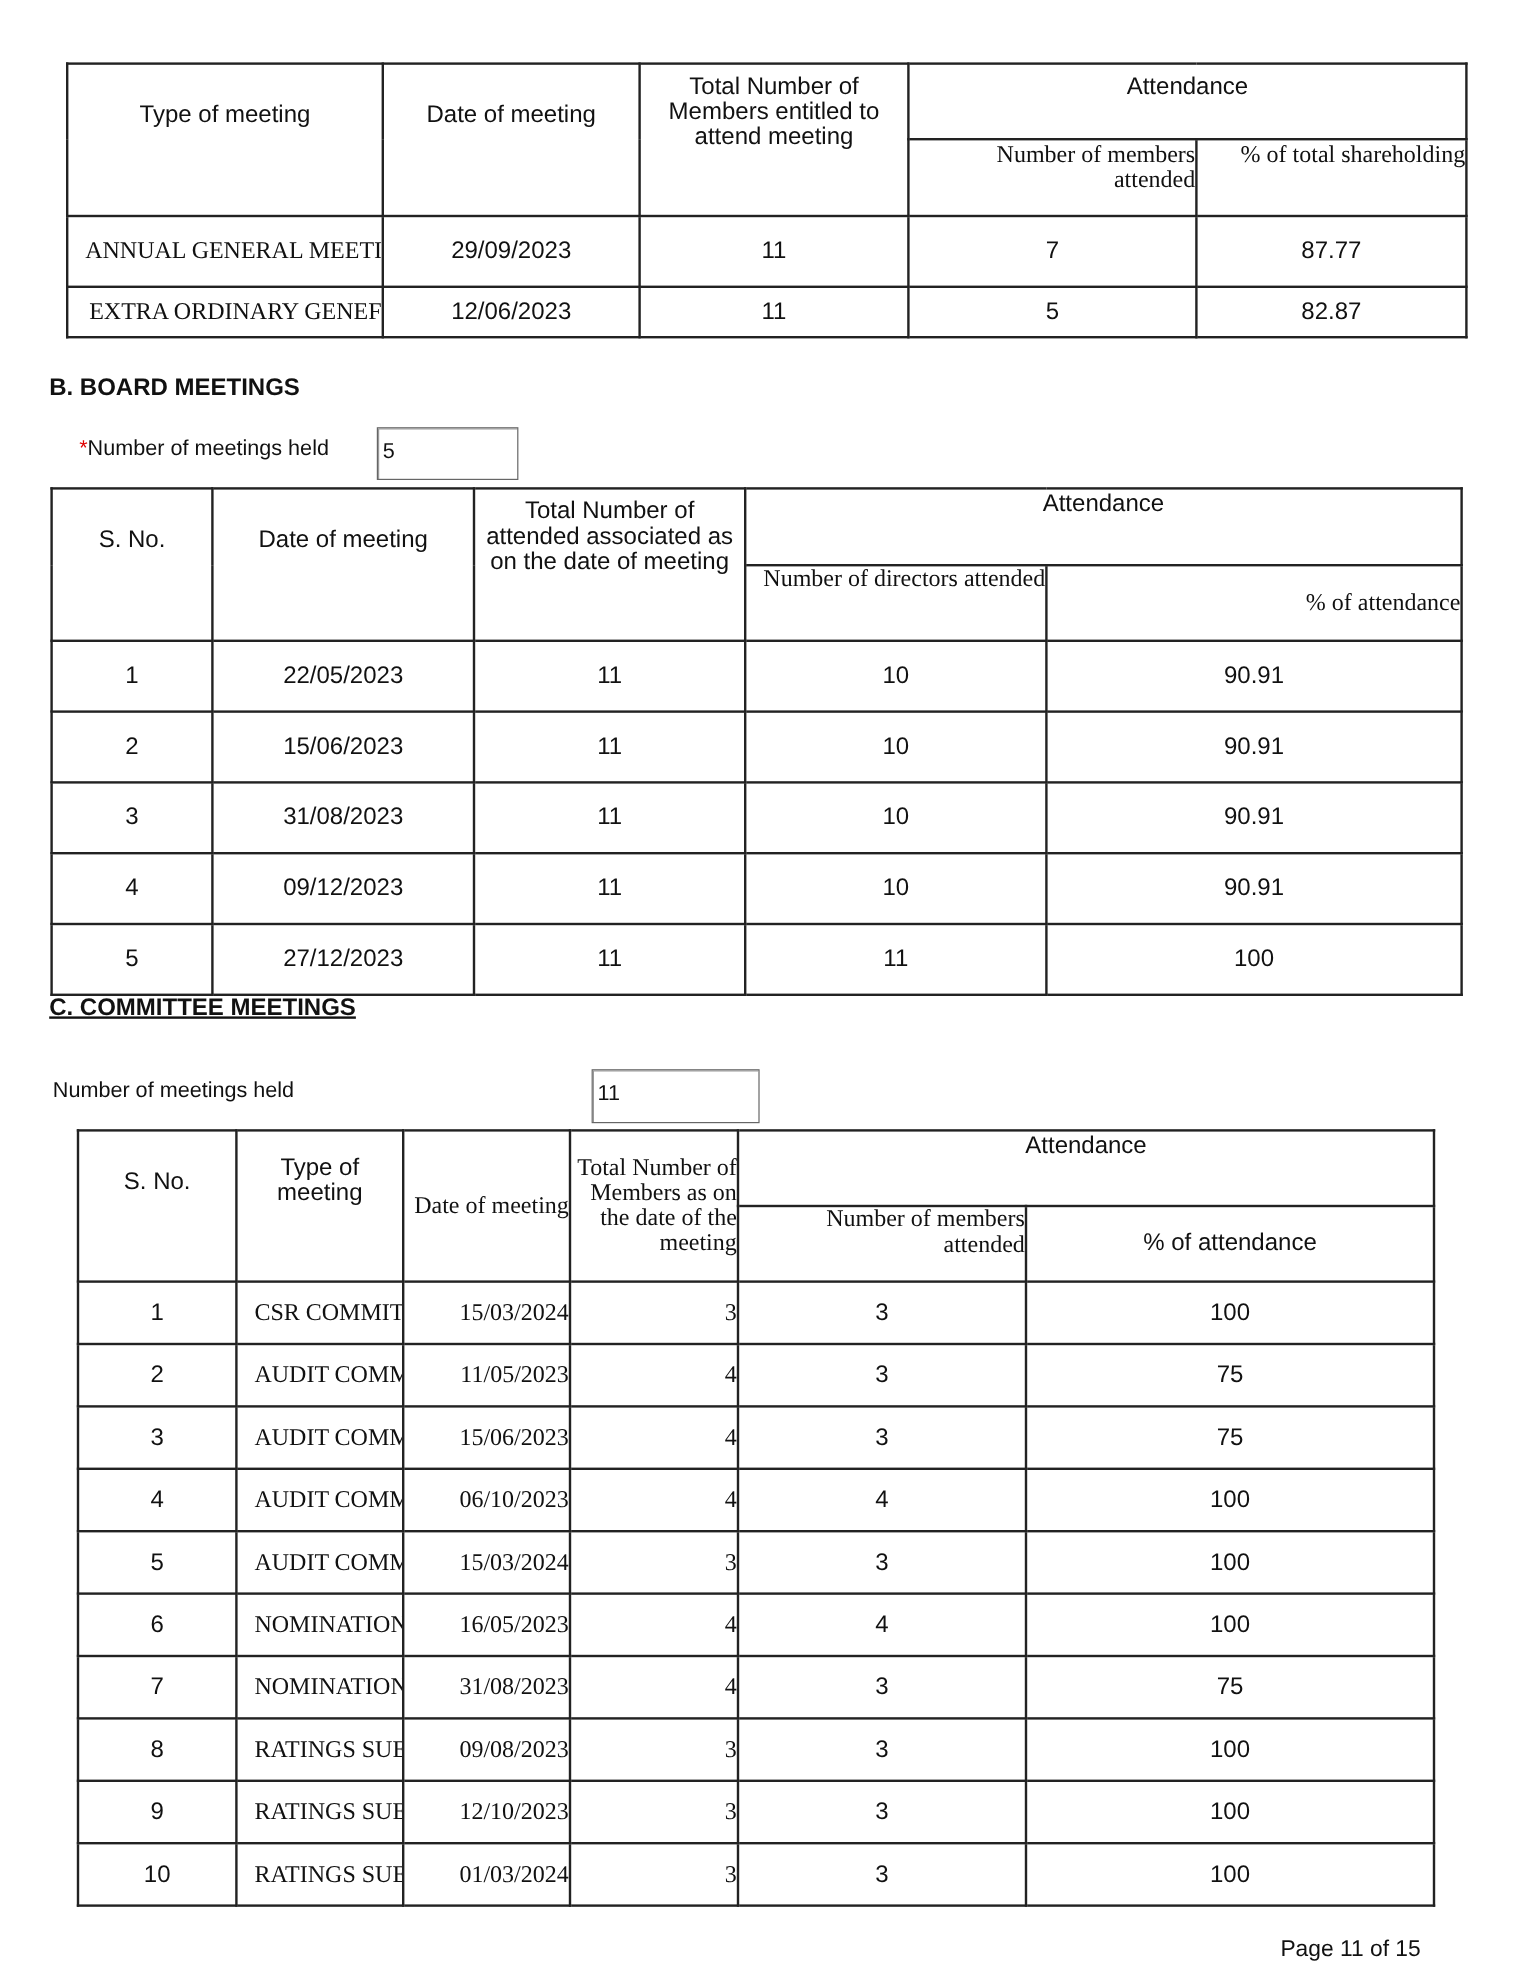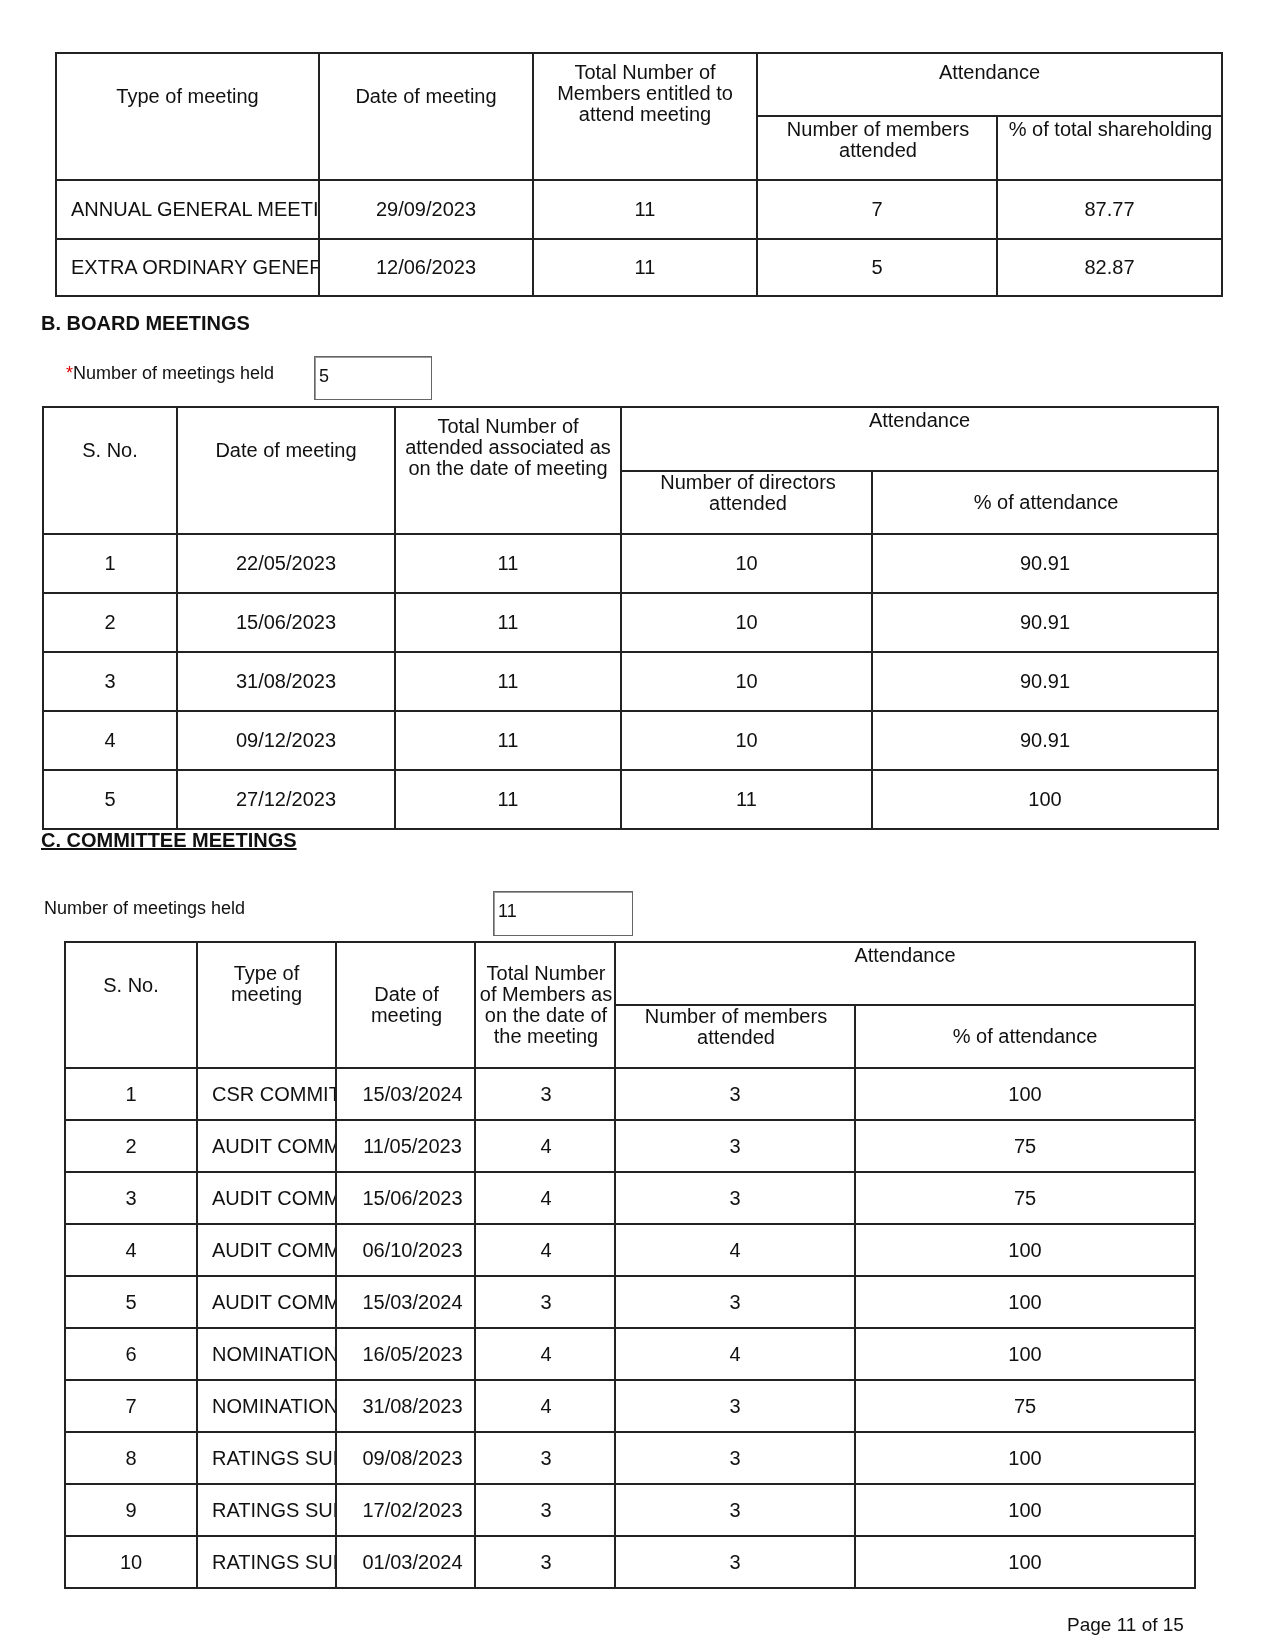--- a/index.html
+++ b/index.html
@@ -1,21 +1,21 @@
 <!DOCTYPE html>
 <html><head>
 <meta charset="utf-8">
 <style>
   html, body { margin:0; padding:0; background:#fff; }
   body { width:1275px; height:1650px; position:relative; overflow:hidden;
          font-family:"Liberation Sans", sans-serif; color:#111; }
   table { position:absolute; border-collapse:collapse; table-layout:fixed; }
   td, th { border:2px solid #222; font-weight:normal; font-size:20px; padding:0; line-height:21px; }
   .c { text-align:center; }
-  .l { text-align:center; padding-left:2px; }
+  .l { text-align:right; padding-left:2px;font-family:Liberation Serif, serif; }
   .top { vertical-align:top; }
   .mid { vertical-align:middle; }
   .clip { white-space:nowrap; overflow:hidden;padding-left:14px; }
   .heading { position:absolute; font-weight:bold; font-size:20px; }
   .label { position:absolute; font-size:18px; }
   .req { color:#e00000; }
   .box { position:absolute; border:1px solid #666; box-shadow: inset 1px 1px 0 #999; font-size:18px;
          padding-left:4px; box-sizing:border-box; line-height:38px; background:#fff; }
   .footer { position:absolute; font-size:19px; }
 </style>
@@ -41,21 +41,21 @@
     <th class="l top" style="padding-top:2px">Number of members attended</th>
     <th class="l top" style="padding-top:2px">% of total shareholding</th>
   </tr>
   <tr style="height:59px">
     <td class="l clip">ANNUAL GENERAL MEETI</td>
     <td class="c">29/09/2023</td>
     <td class="c">11</td>
     <td class="c">7</td>
     <td class="c">87.77</td>
   </tr>
-  <tr style="height:57px">
+  <tr style="height:42px">
     <td class="l clip">EXTRA ORDINARY GENEF</td>
     <td class="c">12/06/2023</td>
     <td class="c">11</td>
     <td class="c">5</td>
     <td class="c">82.87</td>
   </tr>
 </tbody>
   </table>
 
 <div class="heading" style="left:41px; top:312px;">B. BOARD MEETINGS</div>
@@ -204,21 +204,21 @@
     <td class="c">8</td>
     <td class="l clip">RATINGS SUE</td>
     <td class="l clip">09/08/2023</td>
     <td class="l">3</td>
     <td class="c">3</td>
     <td class="c">100</td>
   </tr>
   <tr style="height:52px">
     <td class="c">9</td>
     <td class="l clip">RATINGS SUE</td>
-    <td class="l clip">17/02/2023</td>
+    <td class="l clip">12/10/2023</td>
     <td class="l">3</td>
     <td class="c">3</td>
     <td class="c">100</td>
   </tr>
   <tr style="height:52px">
     <td class="c">10</td>
     <td class="l clip">RATINGS SUE</td>
     <td class="l clip">01/03/2024</td>
     <td class="l">3</td>
     <td class="c">3</td>

